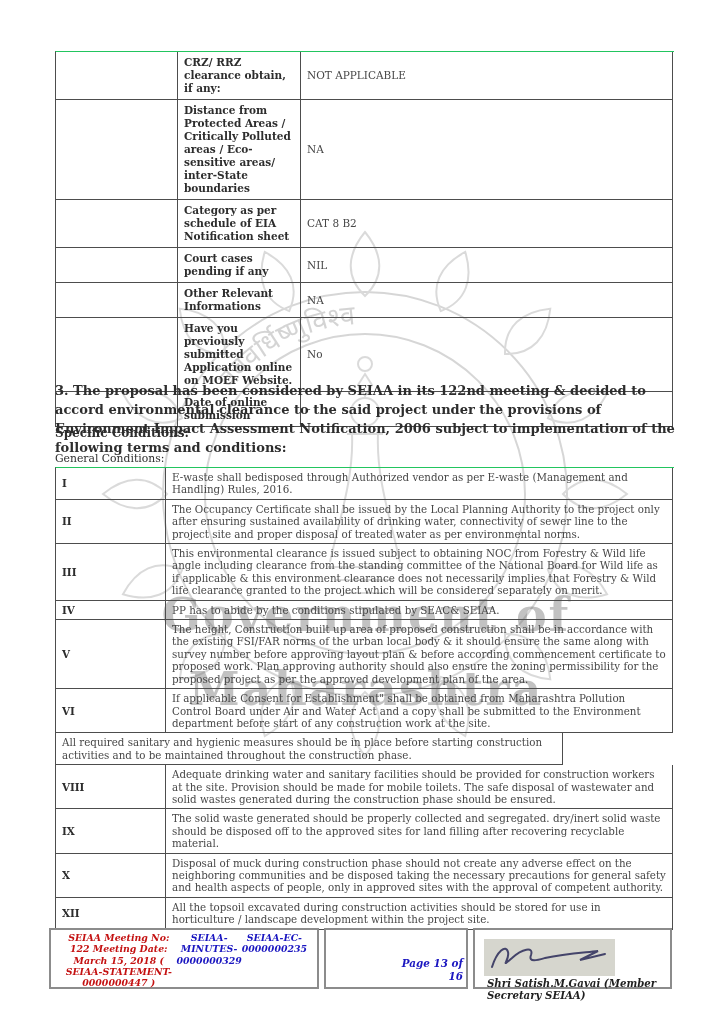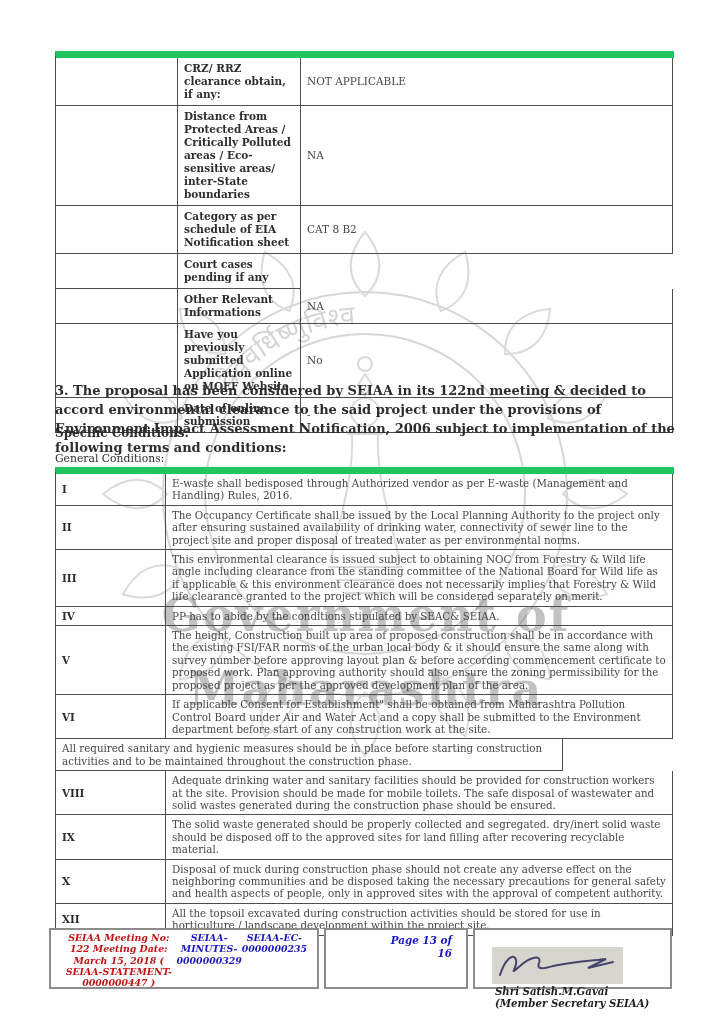--- a/index.html
+++ b/index.html
@@ -12,21 +12,21 @@
 
   
   .wm-seal { position:absolute; left:100px; top:222px; z-index:0; opacity:0.55; }
   .wm-text { position:absolute; left:55px; width:622px; z-index:0;
     text-align:center; font-weight:bold; letter-spacing:2px;
     font-size:46px; color:rgba(110,110,110,0.42); white-space:nowrap; }
   .wm-line1 { top:588px; }
   .wm-line2 { top:662px; }
 
   
-  .doc-table { position:absolute; z-index:1; border-top:7px solid #22c55e; border-left:1px solid #4d4d4d; background:transparent; }
+  .doc-table { position:absolute; z-index:1; border-top:1px solid #22c55e; border-left:1px solid #4d4d4d; background:transparent; }
   .trow { display:flex; }
   .tcell { border-right:1px solid #4d4d4d; border-bottom:1px solid #4d4d4d;
     box-sizing:border-box; display:flex; align-items:center; }
 
   
   .top-table { left:55px; top:51px; width:618px; }
   .top-table .tcell { padding:4px 6px; font-size:10.5px; line-height:13px; }
   .c-blank { width:122px; }
   .c-label { width:123px; font-weight:bold; color:#2d2d2d; }
   .c-value { width:372px; color:#474747; }
@@ -46,25 +46,25 @@
   .c-text { width:507px; color:#474747; }
 
   
   .footer { position:absolute; z-index:1; left:49px; top:928px; display:flex; gap:5px; }
   .fbox { border:2px solid #8c8c8c; box-sizing:border-box; height:61px; background:#fff; }
   .f-meeting { width:270px; display:flex; flex-direction:row; justify-content:center;
     text-align:center; font-weight:bold; font-style:italic;
     font-size:9.4px; line-height:11.3px; padding:2px 10px; }
   .red  { color:#c41212; }
   .blue { color:#1a16c0; }
-  .f-page { width:144px; display:flex; align-items:flex-start; justify-content:flex-end;
-    padding:4px 14px; }
+  .f-page { width:144px; display:flex; align-items:flex-end; justify-content:flex-end;
+    padding:4px 3px; }
   .f-page span { display:inline-block; width:62px; text-align:right;
     font-weight:bold; font-style:italic; color:#1a16c0; font-size:10.4px; line-height:13px; }
-  .f-sign { width:199px; padding:16px; }
+  .f-sign { width:199px; padding:8px; }
   .sig-img { width:131px; height:37px; background:#d6d6ce; margin:1px 0 1px 1px; }
   .sig-name { font-weight:bold; font-style:italic; font-size:10.2px; line-height:12px;
     color:#1f1f1f; padding:0 4px 2px 4px; }
 </style>
 </head>
 <body>
 
 <div class="page">
 
   <svg class="wm-seal" width="530" height="560" viewBox="0 0 530 560">
@@ -121,20 +121,21 @@
 
       <div class="trow">
         <div class="tcell c-blank"></div>
         <div class="tcell c-label">Category as per schedule of EIA Notification sheet</div>
         <div class="tcell c-value">CAT 8 B2</div>
       </div>
 
       <div class="trow">
         <div class="tcell c-blank"></div>
         <div class="tcell c-label">Court cases pending if any</div>
+        <div class="tcell c-value">NIL</div>
       </div>
 
       <div class="trow">
         <div class="tcell c-blank"></div>
         <div class="tcell c-label">Other Relevant Informations</div>
         <div class="tcell c-value">NA</div>
       </div>
 
       <div class="trow">
         <div class="tcell c-blank"></div>

